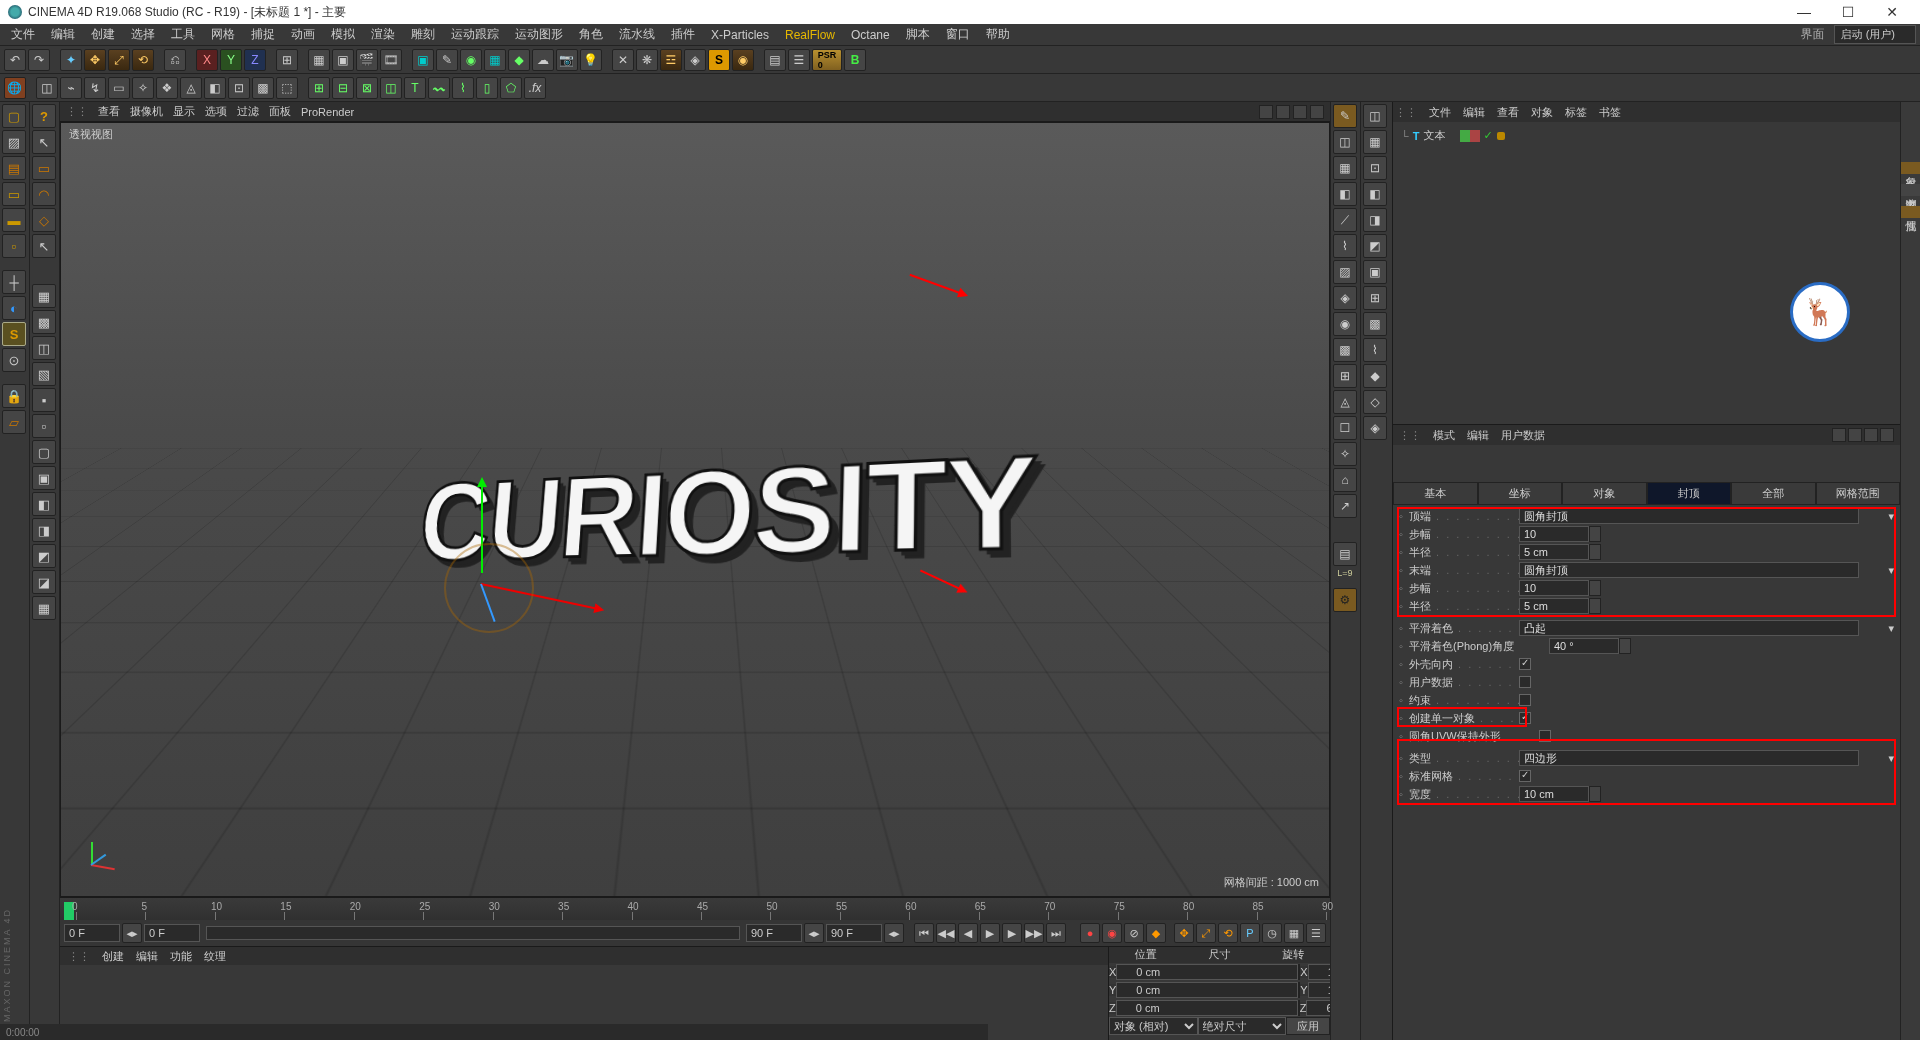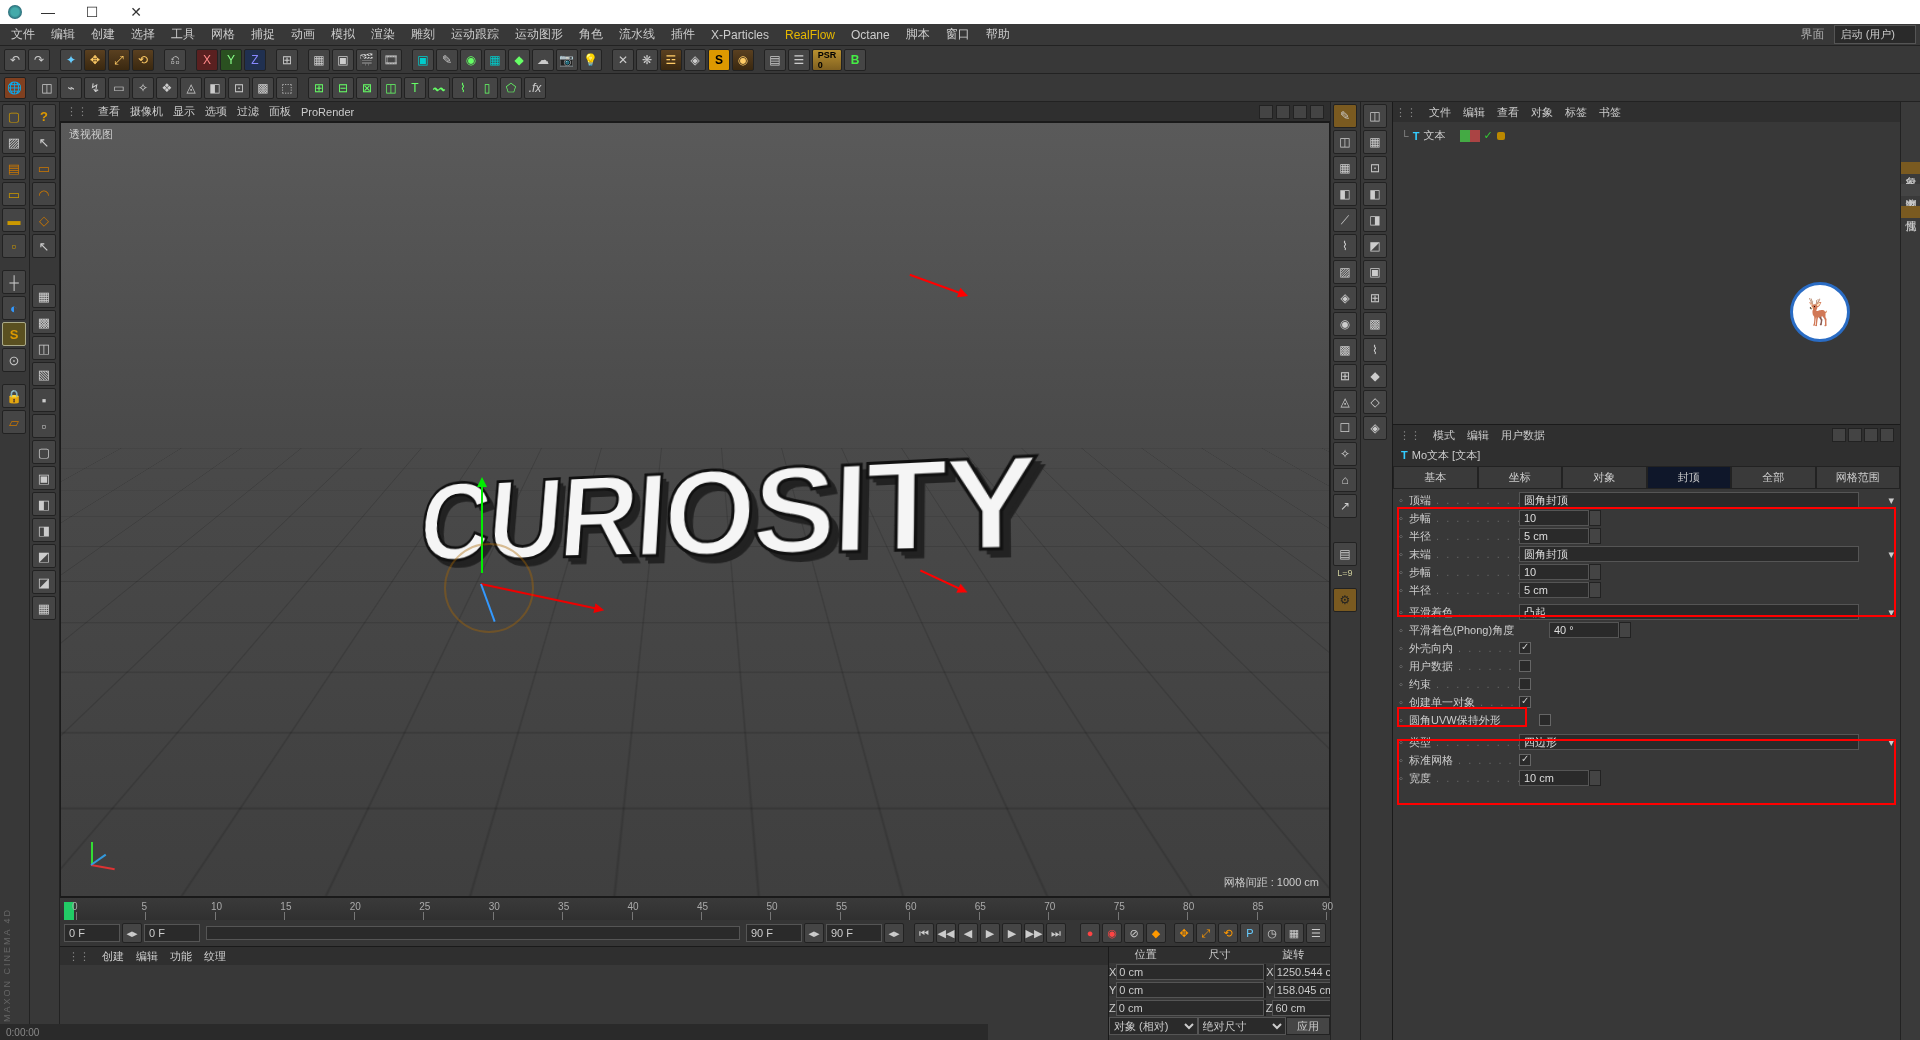--- a/index.html
+++ b/index.html
@@ -98,21 +98,21 @@
 .om-chk { width:20px; height:12px; background:linear-gradient(to right,#4a4 50%,#a44 50%); }
 .om-tag { width:8px;height:8px;background:#b80;border-radius:2px; }
 .deer-badge { position:absolute; right:50px; top:160px; width:60px; height:60px; border-radius:50%; background:#fff; border:3px solid #2a6cc4; display:flex; align-items:center; justify-content:center; font-size:26px; }
 
 .rp-attr { flex:1; display:flex; flex-direction:column; position:relative; }
 .rp-attr-menu { height:20px; background:#2f2f2f; display:flex; align-items:center; padding:0 6px; gap:12px; font-size:11px; }
 .rp-attr-menu .nav-ico{margin-left:auto;display:flex;gap:2px;}
 .rp-attr-menu .nav-ico i{width:14px;height:14px;background:#444;border:1px solid #222;cursor:pointer;display:inline-block;}
 .attr-head { padding:3px 8px; background:#2f2f2f; font-size:11px; }
 .attr-head .t-ico{color:#3cf;font-weight:bold;margin-right:4px;}
-.attr-tabs { display:flex; flex-wrap:wrap; }
+.attr-tabs { display:flex; flex-wrap:wrap;margin-top:37px; }
 .attr-tab { flex:1; min-width: 70px; padding:3px 4px; text-align:center; background:#3a3a3a; border:1px solid #222; cursor:pointer; font-size:11px; }
 .attr-tab.active { background:#0f172a; }
 .attr-tabs2 { display:flex; }
 .attr-section-h { background:#303030; padding:2px 8px; font-size:11px; border-top:1px solid #222; border-bottom:1px solid #222; }
 .attr-rows { padding: 2px 6px; }
 .attr-row { display:flex; align-items:center; height:18px; font-size:11px; }
 .attr-row .bullet { width:10px; color:#888; }
 .attr-row label { width: 110px; color:#ccc; white-space:nowrap; overflow:hidden; }
 .attr-row label .dots { color:#666; letter-spacing:2px; }
 .attr-input { background:#2a2a2a; border:1px solid #555; color:#ddd; padding:1px 4px; font-size:11px; width: 70px; height:16px; }
@@ -139,40 +139,41 @@
 
 
 .bottom-row { height: 94px; display:flex; border-top:1px solid #1a1a1a; }
 .mat-panel { flex:1; background:#383838; }
 .mat-menu { height:18px; background:#2f2f2f; display:flex; gap:12px; align-items:center; padding:0 8px; font-size:11px; }
 .coord-panel { width:222px; background:#383838; border-left:1px solid #1a1a1a; display:flex; flex-direction:column; font-size:11px; }
 .coord-head { display:flex; height:16px; background:#2f2f2f; }
 .coord-head span{ flex:1; text-align:center; }
 .coord-row { display:flex; height:18px; align-items:center; }
 .coord-row .ax{ width:14px; text-align:center; background:#333; }
-.coord-row input{ flex:1; background:#2a2a2a; border:1px solid #555; color:#ccc; font-size:11px; height:16px; padding:0 2px; }
+.coord-row input{ flex:1; background:#2a2a2a; border:1px solid #555; color:#ccc; font-size:11px; height:16px; padding:0 19px; }
 .coord-row .sp{ width:10px;height:16px;background:#444;border:1px solid #222; }
 .coord-foot { display:flex; height:18px; }
 .coord-foot select{flex:1;background:#2a2a2a;border:1px solid #555;color:#ccc;font-size:11px;}
 .coord-foot button{width:44px;background:#454545;border:1px solid #222;color:#ccc;font-size:11px;cursor:pointer;}
 
 
 .right-edge { width:20px; background:#3a3a3a; border-left:1px solid #222; writing-mode:vertical-rl; display:flex; align-items:center; justify-content:flex-start; padding-top:60px; gap:10px; }
 .right-edge span{ padding:6px 2px; background:#444; font-size:11px; cursor:pointer; }
 .right-edge span.sel{ background:#7a5a20; }
 
 
 .footer { position:absolute; left:0; bottom:0; width: 988px; height:16px; background:#2a2a2a; color:#888; font-size:10px; display:flex; align-items:center; padding:0 6px; }
 .maxon { position:absolute; left:2px; bottom:18px; writing-mode:vertical-rl; transform:rotate(180deg); font-size:9px; color:#666; letter-spacing:2px; }
 </style>
 </head>
 <body>
 
 <div class="titlebar">
   <div class="c4d-icon"></div>
+  <div class="title">CINEMA 4D R19.068 Studio (RC - R19) - [未标题 1 *] - 主要</div>
   <div class="win-ctrl">
     <span>—</span>
     <span>☐</span>
     <span>✕</span>
   </div>
 </div>
 
 <div class="menubar">
   <span>文件</span>
   <span>编辑</span>
@@ -536,21 +537,20 @@
         <span>模式</span>
         <span>编辑</span>
         <span>用户数据</span>
         <div class="nav-ico">
           <i></i>
           <i></i>
           <i></i>
           <i></i>
         </div>
       </div>
-      <div class="attr-head"><span class="t-ico">T</span><span>Mo文本 [文本]</span></div>
       <div class="attr-tabs">
         <div class="attr-tab">基本</div>
         <div class="attr-tab">坐标</div>
         <div class="attr-tab">对象</div>
         <div class="attr-tab active">封顶</div>
         <div class="attr-tab">全部</div>
         <div class="attr-tab">网格范围</div>
       </div>
       <div class="attr-rows">
         <div class="attr-row">

